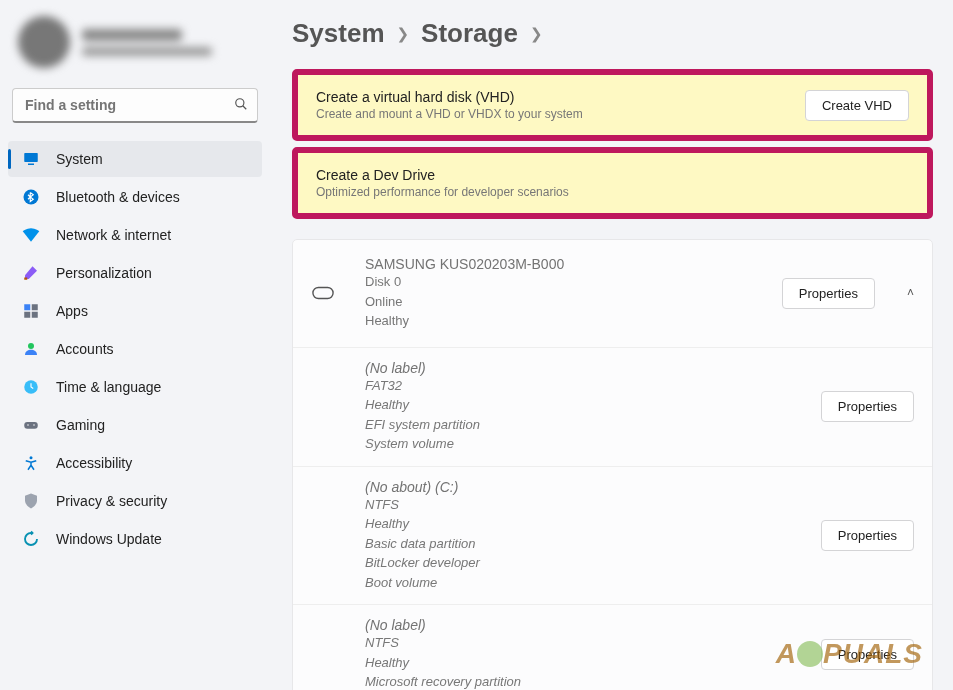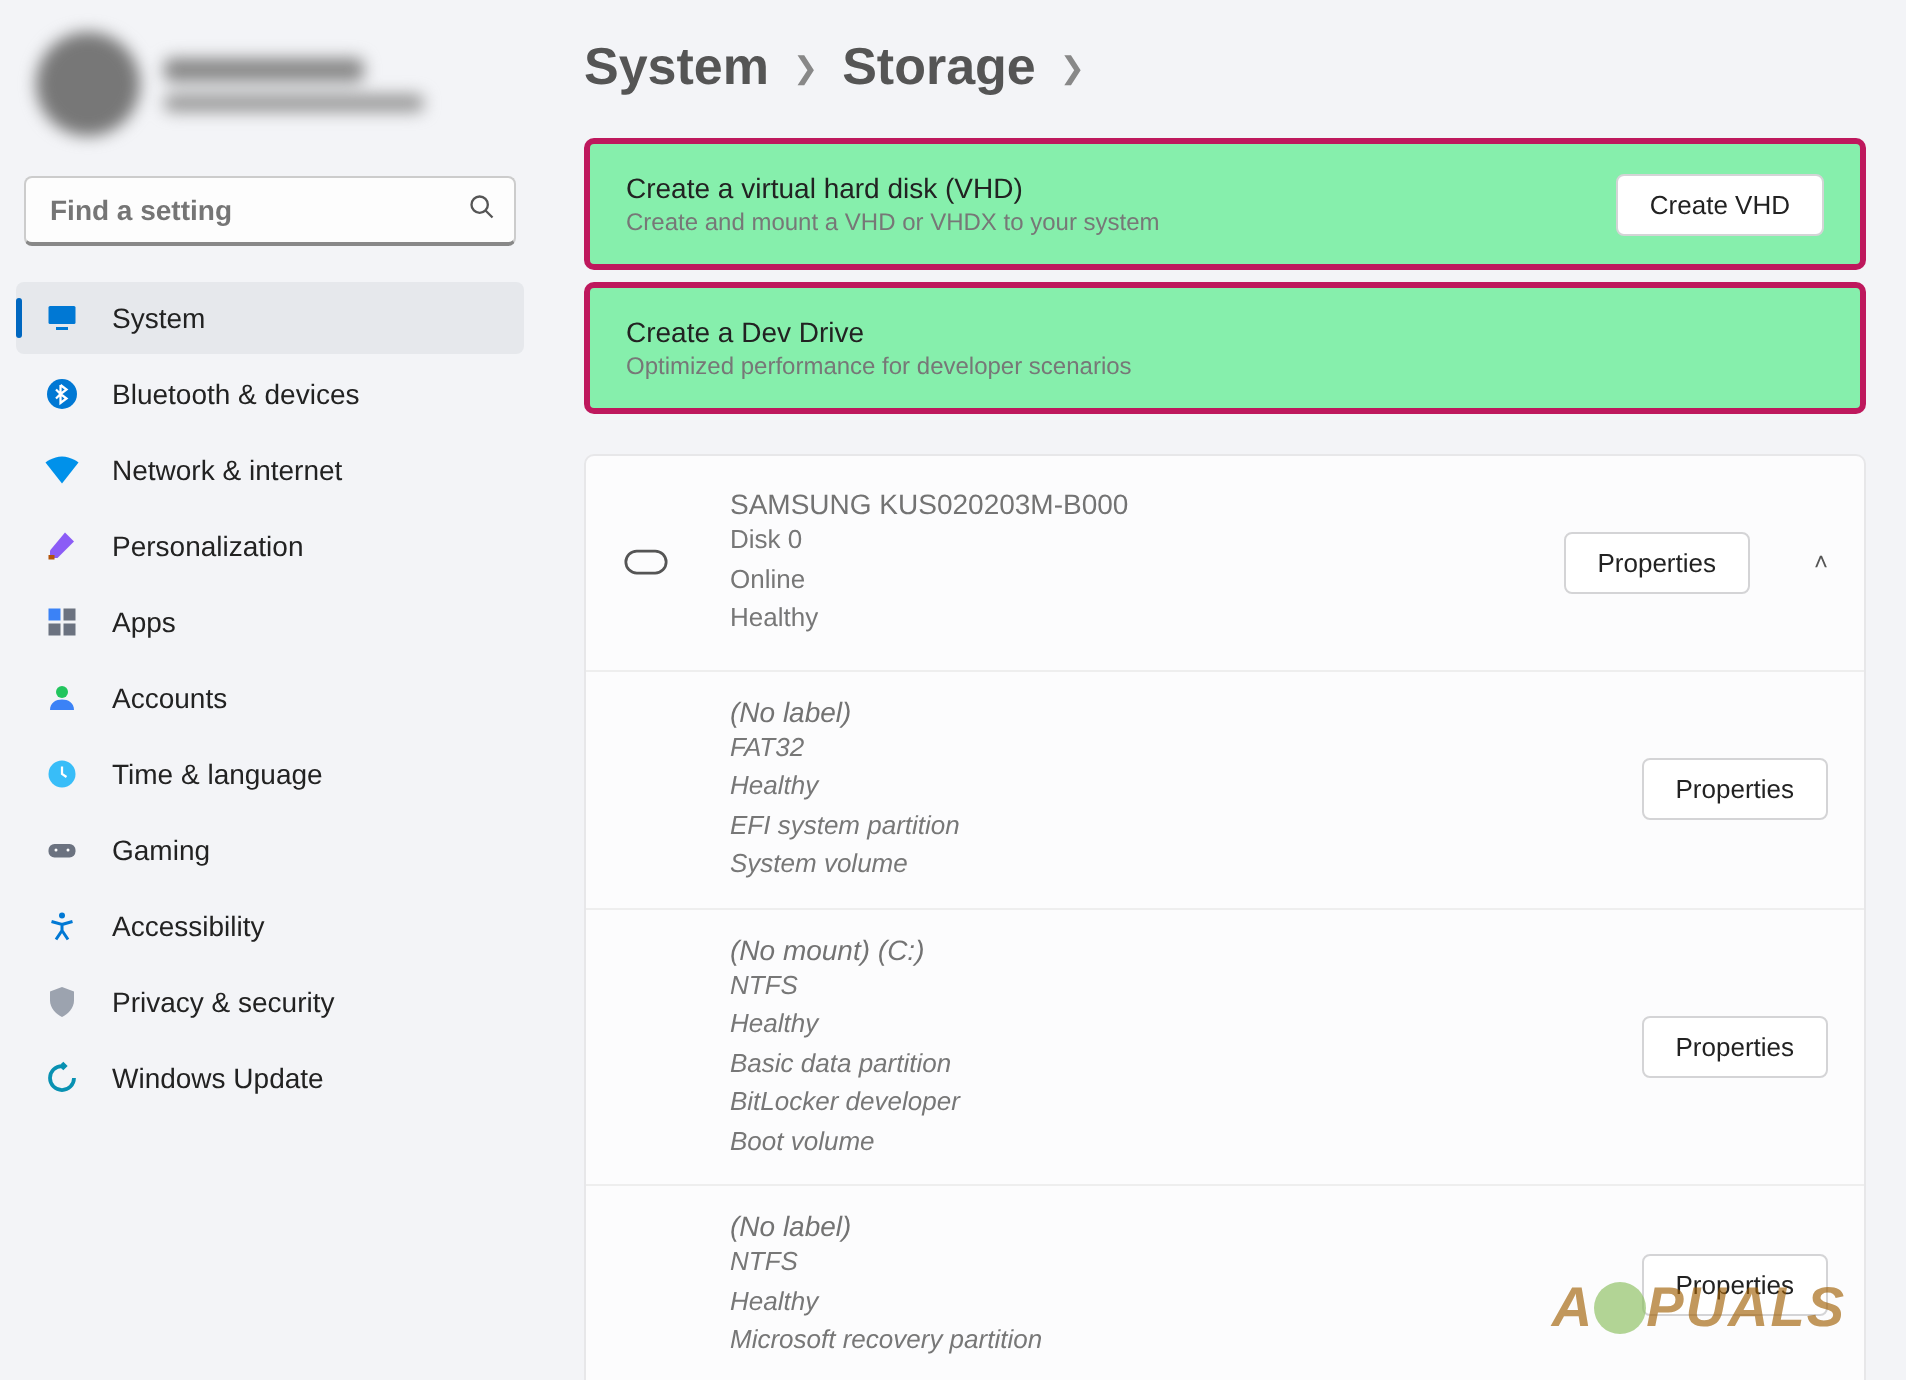--- a/index.html
+++ b/index.html
@@ -131,22 +131,22 @@
     }
     .breadcrumb .chev {
       font-size: 15px;
       color: #888;
     }
     .breadcrumb .current {
       color: #111;
       font-weight: 600;
     }
     .card {
-      background: #86efac;
-      border: 3px solid #be185d;
+      background: #fef9c3;
+      border: 6px solid #be185d;
       border-radius: 5px;
       padding: 14px 18px;
       margin-bottom: 6px;
       display: flex;
       align-items: center;
       justify-content: space-between;
       gap: 12px;
     }
     .card-left {
       flex: 1;
@@ -430,21 +430,21 @@
           <div>Healthy</div>
           <div>EFI system partition</div>
           <div>System volume</div>
         </div>
       </div>
       <button class="btn">Properties</button>
     </div>
 
     <div class="vol-row">
       <div class="vol-info">
-        <div class="disk-name">(No mount) (C:)</div>
+        <div class="disk-name">(No about) (C:)</div>
         <div class="disk-meta">
           <div>NTFS</div>
           <div>Healthy</div>
           <div>Basic data partition</div>
           <div>BitLocker developer</div>
           <div>Boot volume</div>
         </div>
       </div>
       <button class="btn">Properties</button>
     </div>

